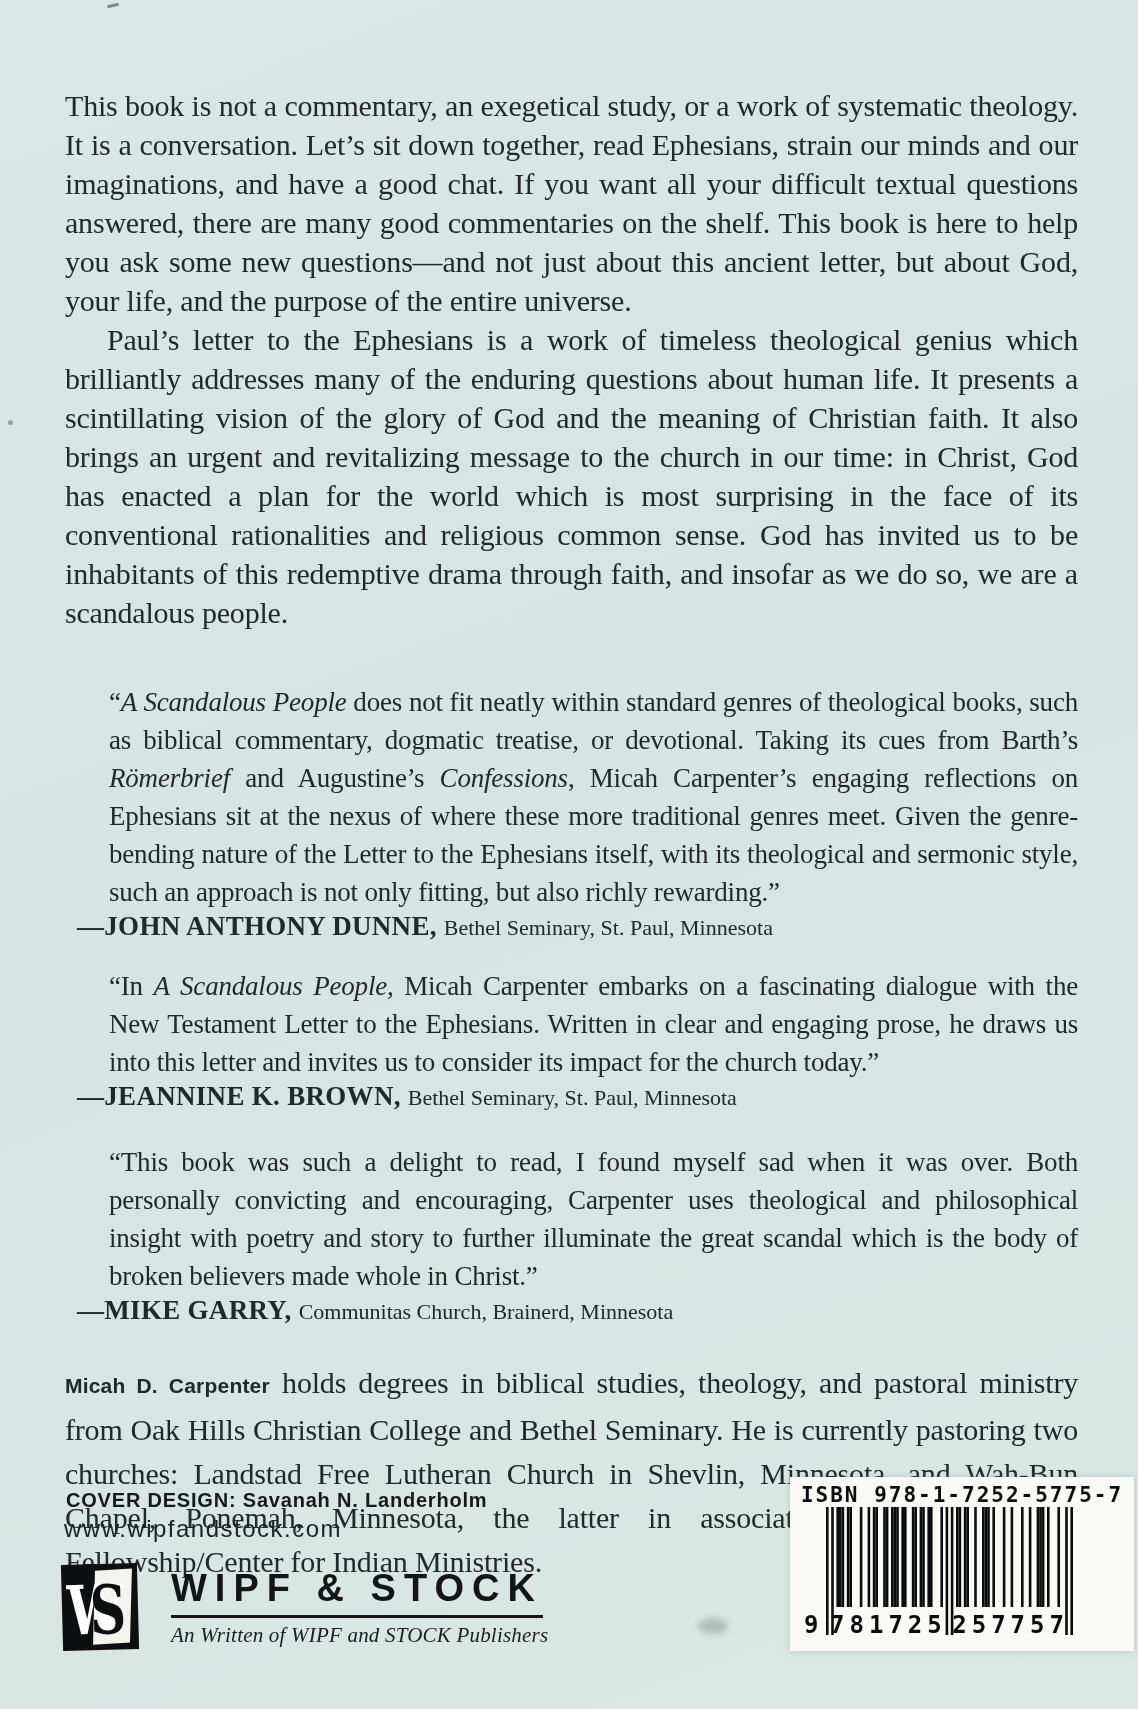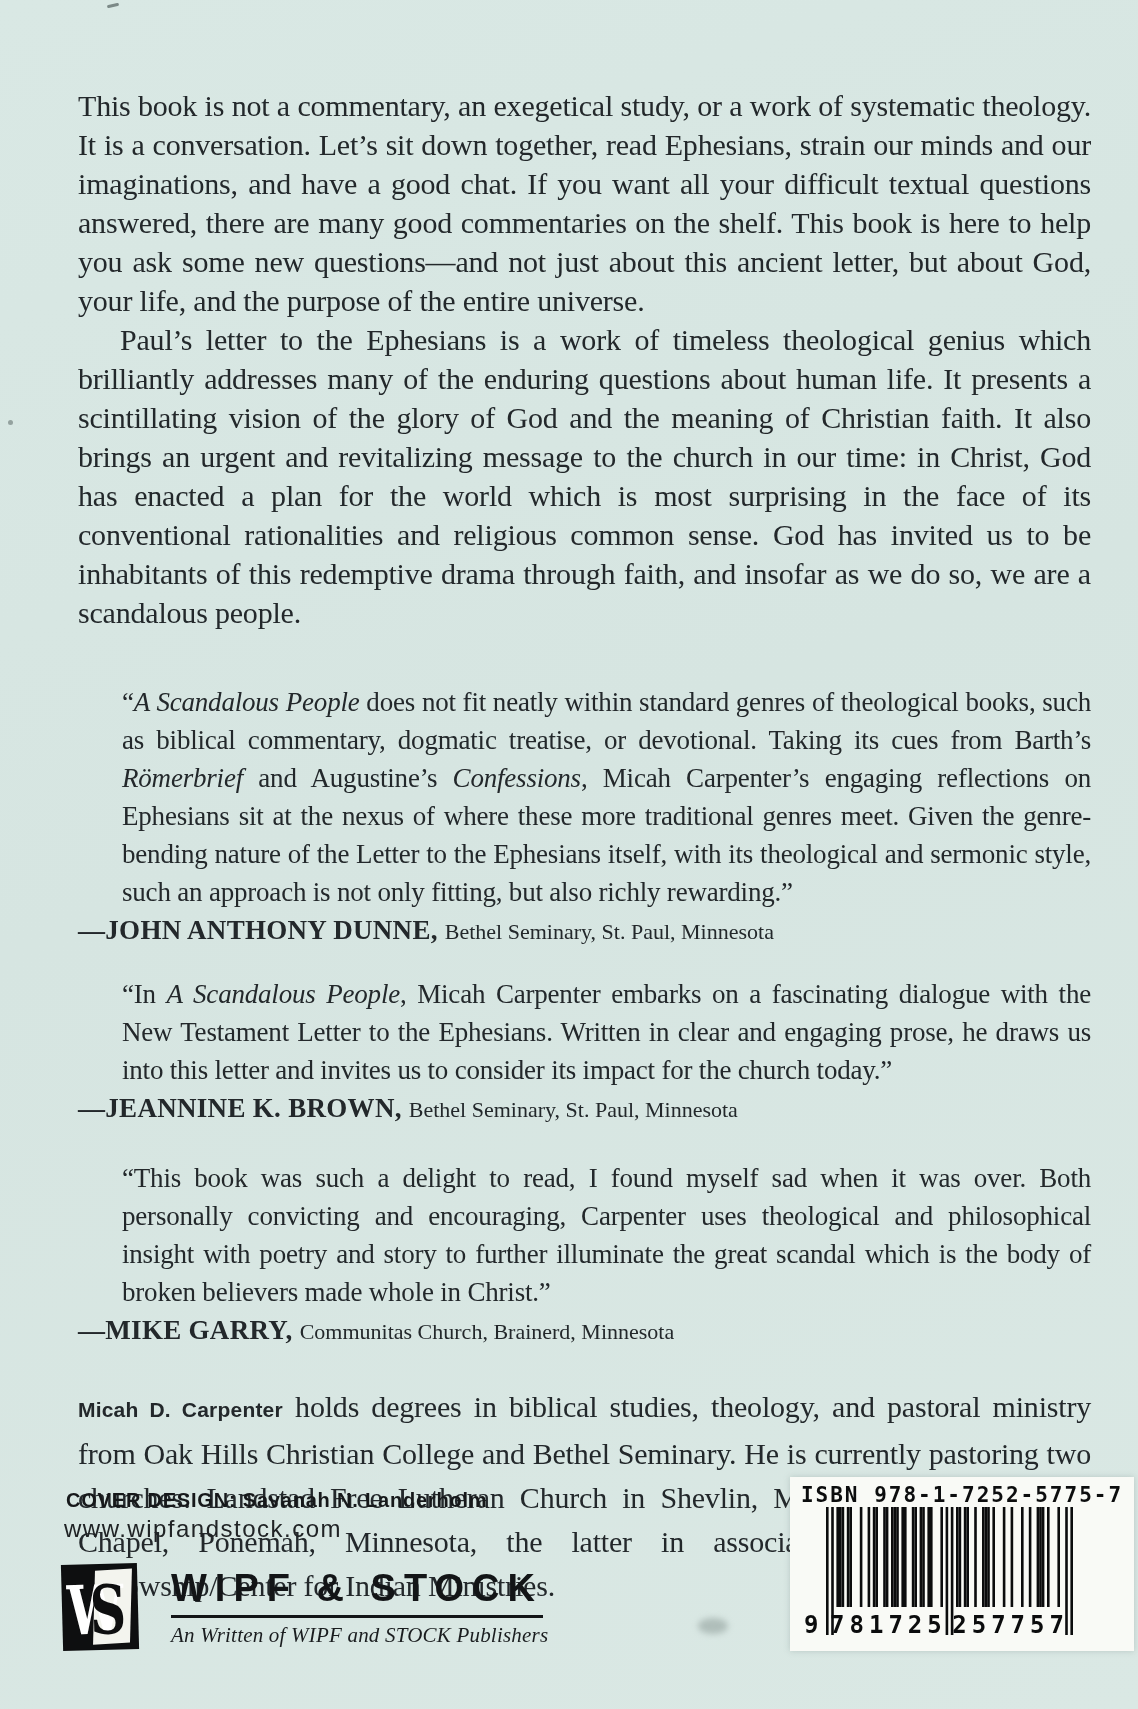--- a/index.html
+++ b/index.html
@@ -4,26 +4,26 @@
 <style>
   * { margin:0; padding:0; box-sizing:border-box; }
   html,body { width:1138px; height:1709px; }
   body {
     position:relative;
     background:linear-gradient(160deg,#d9e8e4 0%, #d6e5e1 45%, #dae8e4 100%);
     font-family:"Liberation Serif","DejaVu Serif",serif;
     color:#23282b;
     overflow:hidden;
   }
-  .content { position:absolute; left:78px; top:86px; width:1013px; }
+  .content { position:absolute; left:65px; top:86px; width:1013px; }
   .body-text { font-size:30px; line-height:39px; text-align:justify; letter-spacing:-0.2px; }
   .p2 { text-indent:42px; }
   .endorsements { margin-top:51px; }
   .quote { font-size:27px; line-height:38px; text-align:justify; letter-spacing:-0.2px;margin-left:44px; }
-  .attr { line-height:38px; white-space:nowrap; }
+  .attr { line-height:30px; white-space:nowrap;margin-left:12px; }
   .attr-name { font-weight:bold; font-size:27px; letter-spacing:0.3px; }
   .attr-aff { font-size:22px; margin-left:7px; }
   .endorsement + .endorsement { margin-top:28px; }
   .e3 { margin-top:22px !important; }
   .bio { margin-top:32px; font-size:30px; line-height:44px; text-align:justify; letter-spacing:-0.2px; }
   .seg-i { font-style:italic; }
   .seg-name { font-family:"Liberation Sans","DejaVu Sans",sans-serif; font-weight:700; font-size:21px; letter-spacing:0.2px; }
   .cover-design { position:absolute; left:66px; top:1489px; font-family:"Liberation Sans","DejaVu Sans",sans-serif; font-weight:bold; font-size:20px; letter-spacing:0.8px; color:#16181a; }
   .website { position:absolute; left:64px; top:1515px; font-family:"Liberation Sans","DejaVu Sans",sans-serif; font-size:24px; letter-spacing:1.5px; color:#202325; }
   .publisher { position:absolute; left:63px; top:1565px; display:flex; align-items:flex-start; }

